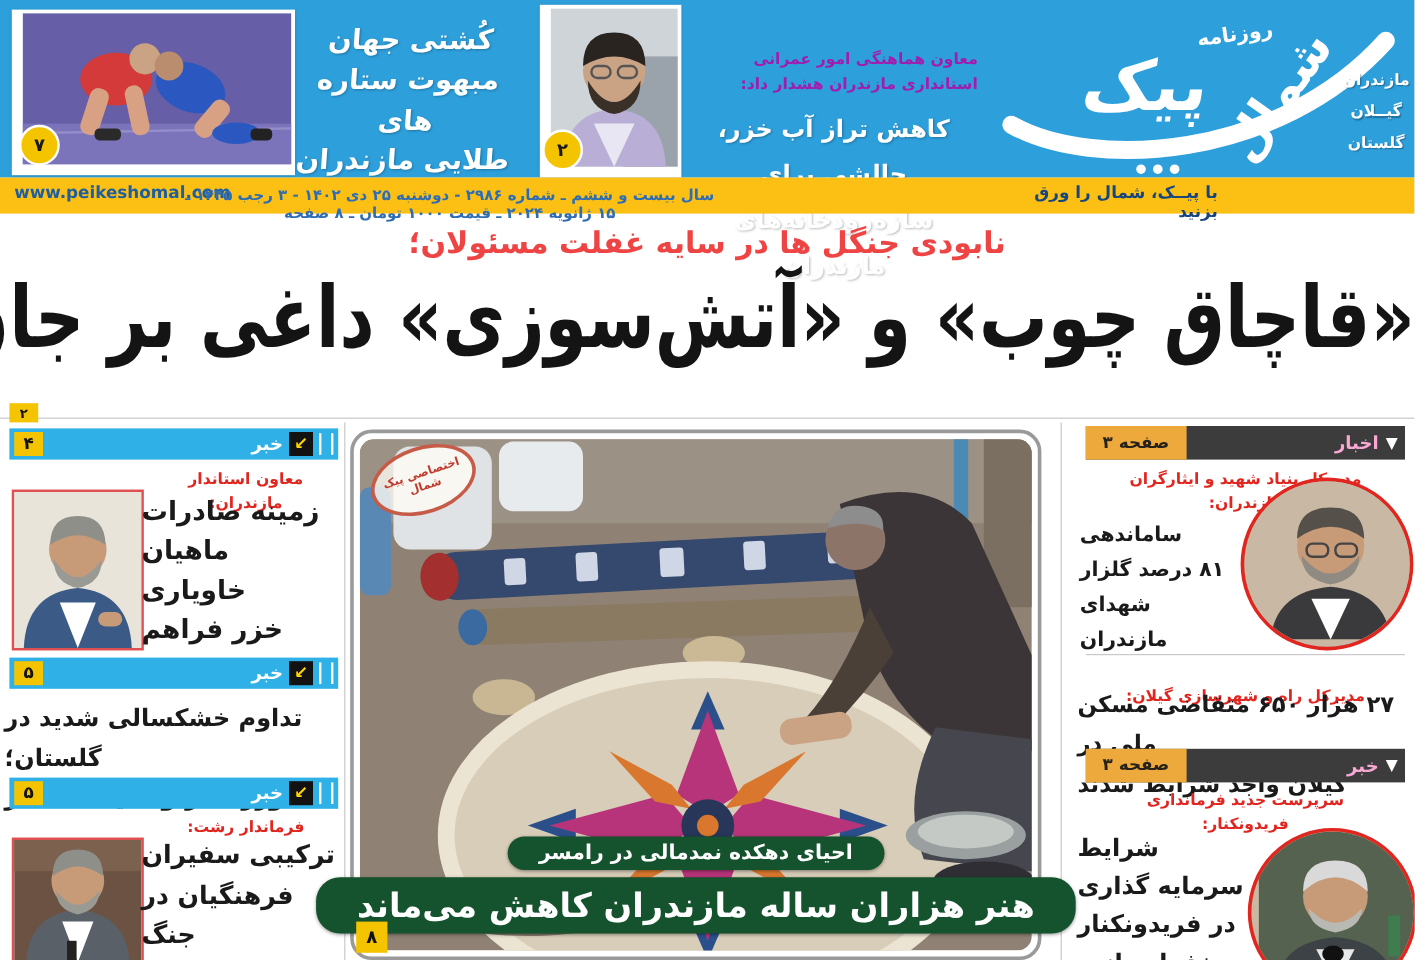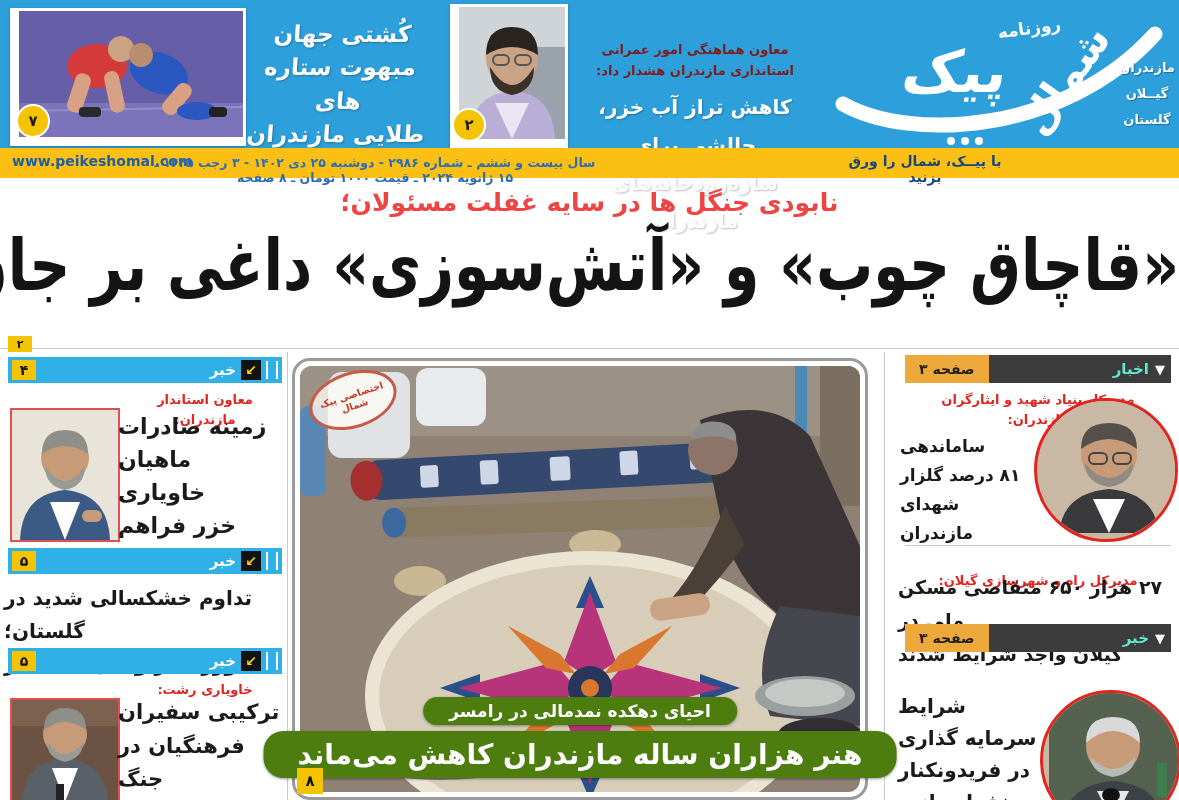--- a/index.html
+++ b/index.html
@@ -6,61 +6,61 @@
   #page{position:relative;width:1179px;height:800px;overflow:hidden;
         font-family:"DejaVu Sans","Liberation Sans",sans-serif;direction:rtl;background:#fff;}
   .abs{position:absolute;}
   
   .topband{left:0;top:0;width:1179px;height:148px;background:#2d9fdb;}
   .photo-frame{background:#fff;padding:3px;box-shadow:0 1px 3px rgba(0,0,0,.25);}
   .badge-circle{width:30px;height:30px;border-radius:50%;background:#f5c400;border:2px solid #fff;
         display:flex;align-items:center;justify-content:center;font-weight:bold;font-size:15px;color:#1a1a1a;}
   .wrestle-head{color:#fff;font-weight:bold;font-size:23px;line-height:1.45;text-align:center;
         text-shadow:1px 1px 2px rgba(0,0,0,.25);transform:skewX(-4deg);}
-  .warn-label{color:#7f1d1d;font-size:13px;font-weight:bold;line-height:1.6;text-align:center;}
+  .warn-label{color:#a21caf;font-size:13px;font-weight:bold;line-height:1.6;text-align:right;}
   .warn-head{color:#fff;font-size:20px;font-weight:bold;line-height:1.9;text-align:center;
         text-shadow:1px 1px 2px rgba(0,0,0,.25);}
   .provinces{color:#fff;font-size:13px;font-weight:bold;text-align:center;line-height:2.0;
         text-shadow:1px 1px 1px rgba(0,0,0,.3);}
   
   .datestrip{left:0;top:148px;width:1179px;height:30px;background:#fcc015;}
   .site-url{left:12px;top:153px;direction:ltr;color:#1d5fa0;font-weight:bold;font-size:14px;}
   .issue-info{left:150px;top:155px;width:450px;color:#2e6db4;font-weight:bold;font-size:12.5px;text-align:center;}
-  .tagline{left:835px;top:153px;width:180px;color:#17457e;font-weight:bold;font-size:14px;text-align:center;}
+  .tagline{left:835px;top:153px;width:180px;color:#17457e;font-weight:bold;font-size:14px;text-align:right;}
   
   .kicker{left:0;top:188px;width:1179px;text-align:center;color:#ef4444;font-size:25px;font-weight:800;}
   .mainhead{left:0;top:224px;width:1179px;text-align:center;color:#141414;font-size:57px;font-weight:900;
         letter-spacing:-1px;transform:scaleY(1.25);transform-origin:top;white-space:nowrap;}
   .hline{background:#c9c9c9;height:1px;}
   .vline{background:#c9c9c9;width:1px;}
   
   .newsbar{height:26px;background:#2fb0e6;display:flex;align-items:center;gap:5px;padding:0 4px;box-sizing:border-box;}
   .newsbar .vlines{width:8px;height:18px;border-right:2px solid #fff;border-left:2px solid #fff;}
   .newsbar .arrowbox{width:20px;height:20px;background:#121212;color:#ffd400;font-size:14px;font-weight:bold;
         display:flex;align-items:center;justify-content:center;}
   .newsbar .nblabel{color:#fff;font-weight:bold;font-size:15px;}
   .newsbar .nbnum{margin-inline-start:auto;width:24px;height:20px;background:#f5c400;color:#111;
         font-weight:bold;font-size:14px;display:flex;align-items:center;justify-content:center;}
   .darkbar{height:28px;background:#3c3c3c;display:flex;align-items:center;gap:6px;padding:0 6px 0 0;box-sizing:border-box;}
   .darkbar .tri{color:#fff;font-size:13px;}
-  .darkbar .dblabel{color:#5eead4;font-weight:bold;font-size:15px;}
+  .darkbar .dblabel{color:#f9a8d4;font-weight:bold;font-size:15px;}
   .darkbar .pagebox{margin-inline-start:auto;height:28px;background:#eda93c;color:#26221a;font-weight:bold;
         font-size:14px;display:flex;align-items:center;justify-content:center;padding:0 14px;}
   .redlabel{color:#e1251f;font-size:13px;font-weight:bold;text-align:center;line-height:1.5;}
   .story-head{color:#1a1a1a;font-weight:bold;text-align:left;}
   .portrait{border:2px solid #e05050;background:#ddd;}
   .ring-photo{border-radius:50%;border:3px solid #e1251f;overflow:hidden;background:#c9b9a4;}
   
   .bigphoto{left:292px;top:358px;width:576px;height:442px;background:#fff;border:3px solid #9a9a9a;
         border-radius:18px;padding:5px;box-sizing:border-box;}
   .bigphoto svg{border-radius:12px;display:block;}
   .stamp{left:308px;top:372px;width:90px;height:56px;border:3px solid #c65c47;border-radius:50%;
         transform:rotate(-18deg);color:#c0392b;font-size:9.5px;font-weight:bold;display:flex;align-items:center;
         justify-content:center;text-align:center;background:rgba(255,252,245,.78);line-height:1.2;padding:2px;box-sizing:border-box;}
-  .cap-pill{background:#4d7c0f;color:#fff;border-radius:20px;font-weight:bold;white-space:nowrap;
+  .cap-pill{background:#14532d;color:#fff;border-radius:20px;font-weight:bold;white-space:nowrap;
         box-shadow:0 1px 3px rgba(0,0,0,.4);}
   .badge-sq{background:#f5c400;color:#111;font-weight:bold;display:flex;align-items:center;justify-content:center;}
 </style>
 </head>
 <body>
 
 <div id="page">
 
   <div class="abs topband"></div>
 
@@ -183,21 +183,21 @@
     <div>تداوم خشکسالی شدید در گلستان؛</div>
     <div>کشاورزی در وضعیت هشدار</div>
   </div>
 
   <div class="abs newsbar" style="left:8px;top:648px;width:274px;">
     <span class="vlines"></span>
     <span class="arrowbox">↙</span>
     <span class="nblabel">خبر</span>
     <span class="nbnum">۵</span>
   </div>
-  <div class="abs redlabel" style="left:130px;top:680px;width:150px;">خاویاری رشت:</div>
+  <div class="abs redlabel" style="left:130px;top:680px;width:150px;">فرماندار رشت:</div>
   <div class="abs portrait" style="left:10px;top:698px;width:106px;height:102px;">
     <svg width="106" height="102">
       <rect width="106" height="102" fill="#6b5242"></rect>
       <rect y="0" width="106" height="26" fill="#7c614e"></rect>
       <path d="M10,102 Q12,62 53,58 Q94,62 96,102 Z" fill="#5a6068"></path>
       <path d="M40,68 L53,102 L66,68 Z" fill="#fff"></path>
       <circle cx="53" cy="34" r="22" fill="#c89b78"></circle>
       <path d="M32,30 Q32,8 53,8 Q74,8 74,30 Q63,22 53,22 Q43,22 32,30 Z" fill="#8f8f8a"></path>
       <path d="M35,42 Q53,66 71,42 Q71,58 53,62 Q35,58 35,42 Z" fill="#9a9a95"></path>
       <rect x="44" y="84" width="8" height="18" fill="#222"></rect>
@@ -310,20 +310,24 @@
   <div class="abs story-head" style="left:898px;top:571px;width:280px;font-size:19px;line-height:1.75;">
     <div>۲۷ هزار ۶۵۰ متقاضی مسکن ملی در</div>
     <div>گیلان واجد شرایط شدند</div>
   </div>
 
   <div class="abs darkbar" style="left:905px;top:624px;width:266px;">
     <span class="tri">▼</span>
     <span class="dblabel">خبر</span>
     <span class="pagebox">صفحه ۳</span>
   </div>
+  <div class="abs redlabel" style="left:905px;top:658px;width:266px;">
+    <div>سرپرست جدید فرمانداری</div>
+    <div>فریدونکنار:</div>
+  </div>
   <div class="abs ring-photo" style="left:1040px;top:690px;width:135px;height:135px;">
     <svg width="129" height="129">
       <rect width="129" height="129" fill="#55624f"></rect>
       <path d="M14,129 Q18,92 64,88 Q110,92 114,129 Z" fill="#3c4246"></path>
       <path d="M48,98 L64,129 L80,98 Z" fill="#e8e8e8"></path>
       <circle cx="64" cy="54" r="27" fill="#c89b78"></circle>
       <path d="M37,50 Q37,24 64,24 Q91,24 91,50 Q78,38 64,38 Q50,38 37,50 Z" fill="#d9d9d9"></path>
       <path d="M42,64 Q64,88 86,64 Q86,80 64,84 Q42,80 42,64 Z" fill="#b9b9b4"></path>
       <rect x="58" y="104" width="9" height="25" fill="#1a1a1a"></rect>
       <ellipse cx="62" cy="102" rx="9" ry="7" fill="#111"></ellipse>

